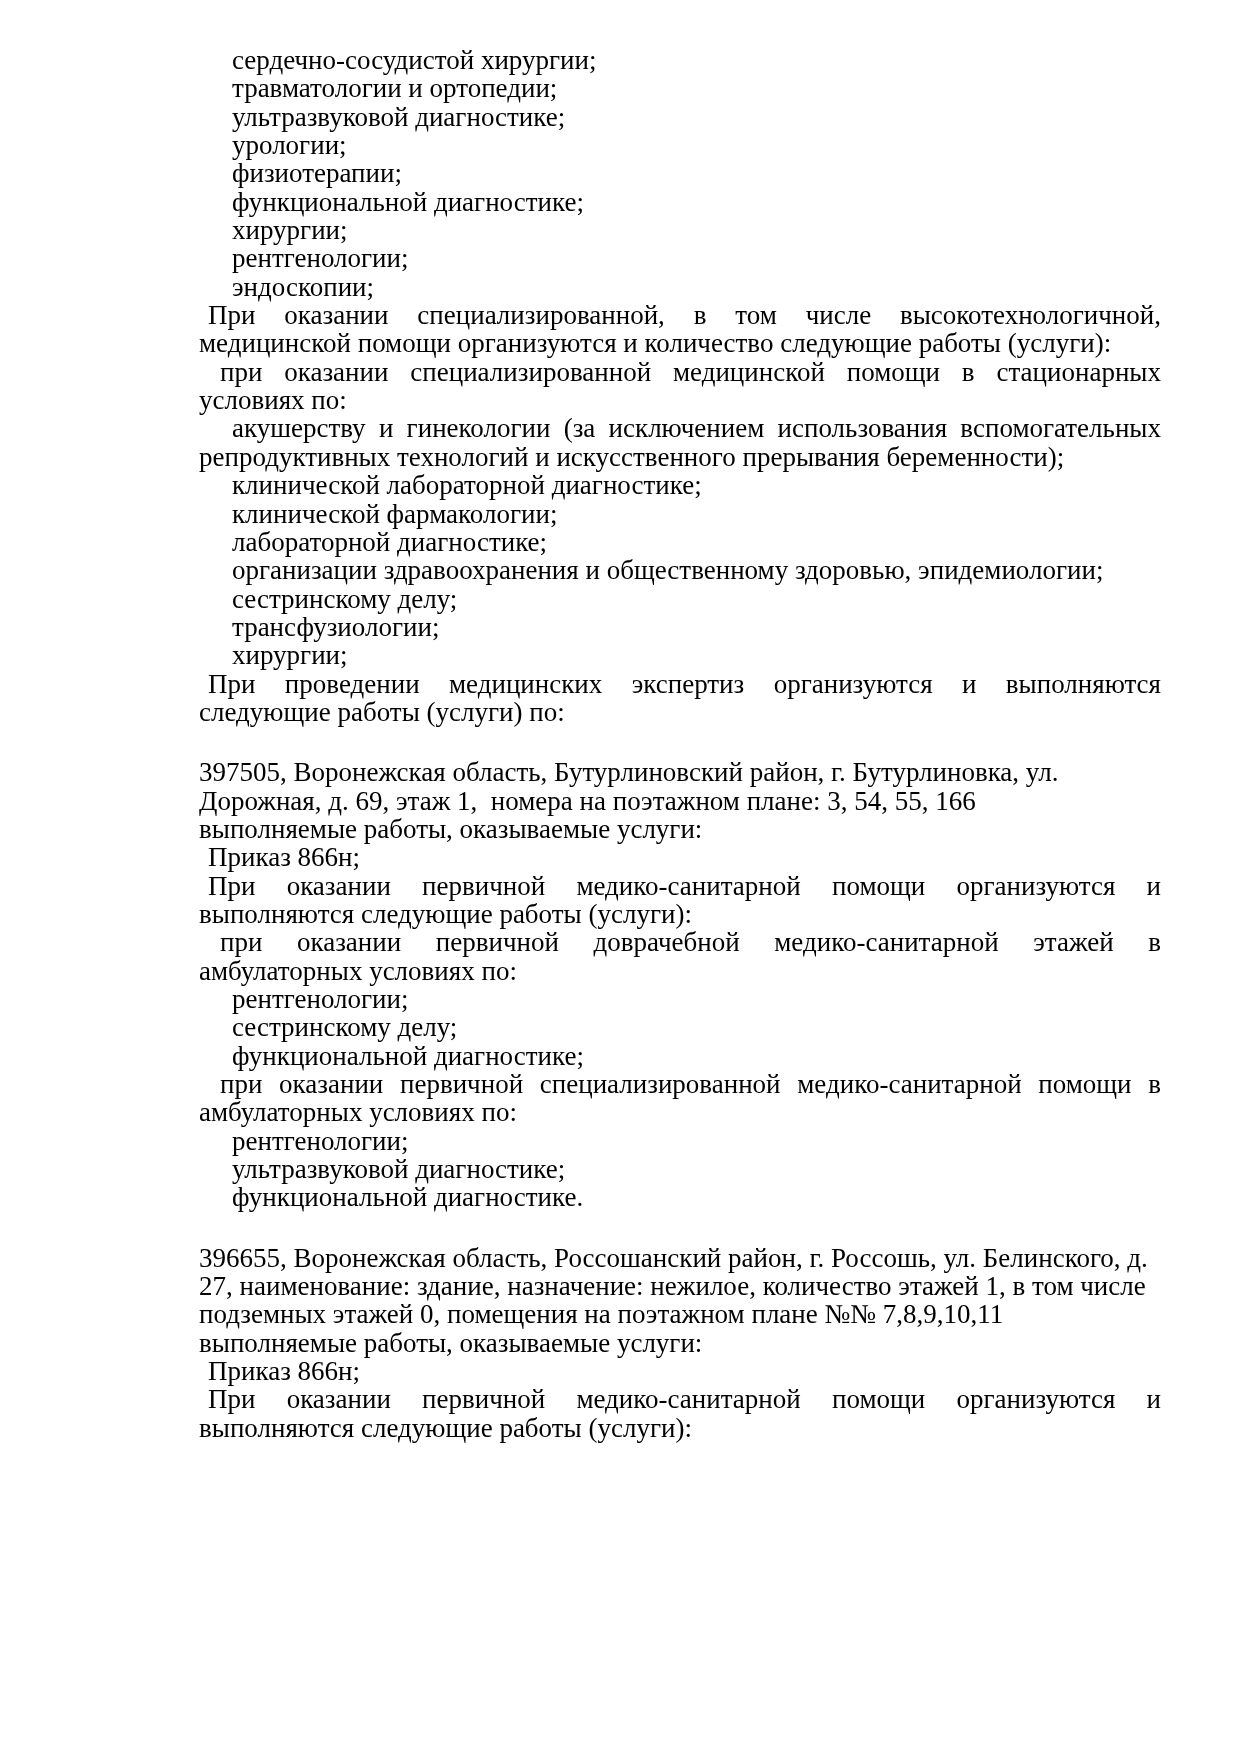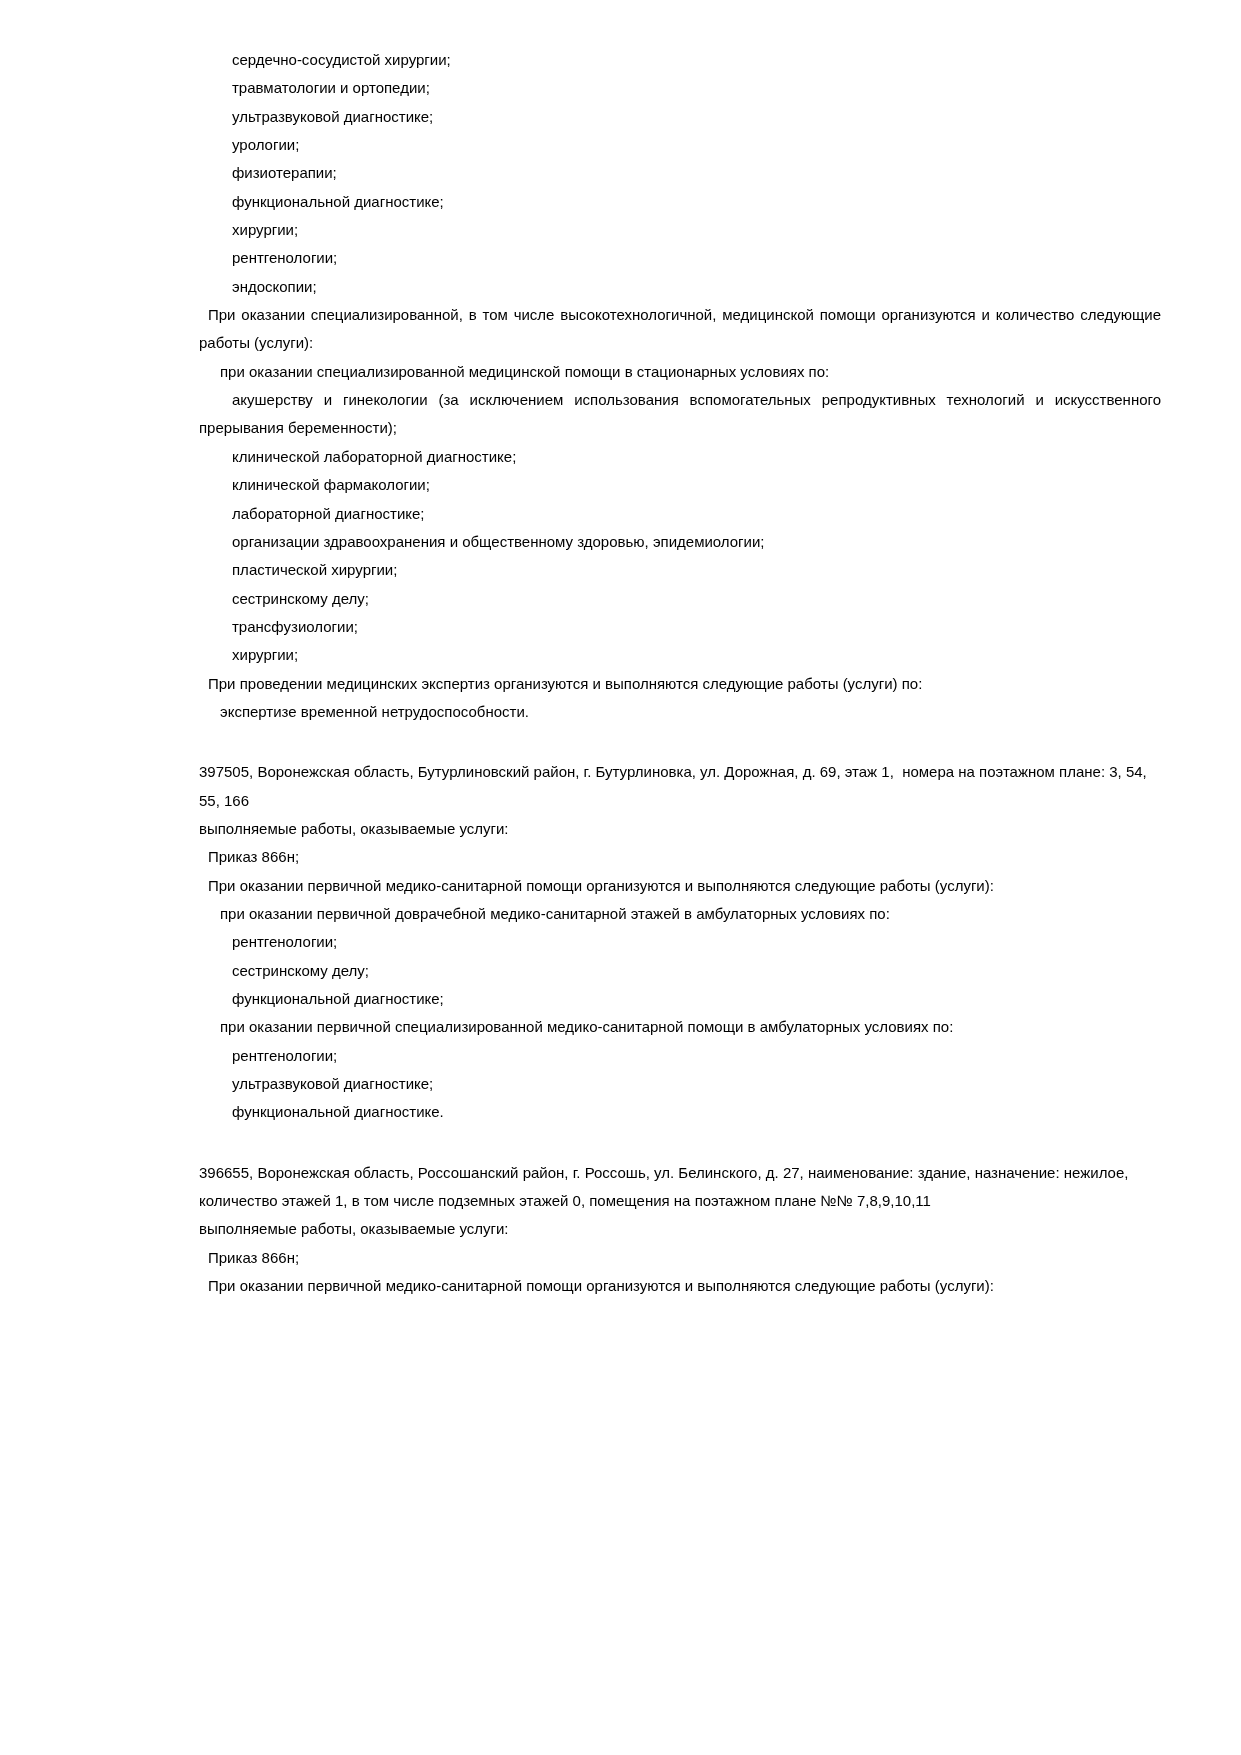--- a/index.html
+++ b/index.html
@@ -3,22 +3,22 @@
 <meta charset="utf-8">
 <style>
   html, body { margin: 0; padding: 0; background: #ffffff; }
   body { width: 1241px; height: 1755px; }
   .page {
     box-sizing: border-box;
     width: 1241px;
     height: 1755px;
     background: #ffffff;
     color: #000000;
-    font-family: Liberation Sans, sans-serif;
-    font-size: 15px;
+    font-family: Liberation Serif, serif;
+    font-size: 27px;
     line-height: 28.35px;
     padding: 46px 80px 0 199px;
     overflow: hidden;
   }
   .doc-section { margin: 0; }
   .doc-section + .doc-section { margin-top: 32px; }
   p.para { margin: 0; padding: 0; text-align: left; }
   p.para.align-justify { text-align: justify; }
   .ind0 { text-indent: 0; }
   .ind1 { text-indent: 9px; }
@@ -39,26 +39,24 @@
       <p class="para ind3">хирургии;</p>
       <p class="para ind3">рентгенологии;</p>
       <p class="para ind3">эндоскопии;</p>
       <p class="para ind1 align-justify">При оказании специализированной, в том числе высокотехнологичной, медицинской помощи организуются и количество следующие работы (услуги):</p>
       <p class="para ind2 align-justify">при оказании специализированной медицинской помощи в стационарных условиях по:</p>
       <p class="para ind3 align-justify">акушерству и гинекологии (за исключением использования вспомогательных репродуктивных технологий и искусственного прерывания беременности);</p>
       <p class="para ind3">клинической лабораторной диагностике;</p>
       <p class="para ind3">клинической фармакологии;</p>
       <p class="para ind3">лабораторной диагностике;</p>
       <p class="para ind3">организации здравоохранения и общественному здоровью, эпидемиологии;</p>
-      <p class="para ind3">пластической хирургии;</p>
       <p class="para ind3">сестринскому делу;</p>
       <p class="para ind3">трансфузиологии;</p>
       <p class="para ind3">хирургии;</p>
       <p class="para ind1 align-justify">При проведении медицинских экспертиз организуются и выполняются следующие работы (услуги) по:</p>
-      <p class="para ind2">экспертизе временной нетрудоспособности.</p>
     </section>
     <section class="doc-section">
       <p class="para ind0">397505, Воронежская область, Бутурлиновский район, г. Бутурлиновка, ул. Дорожная, д. 69, этаж 1,&nbsp; номера на поэтажном плане: 3, 54, 55, 166</p>
       <p class="para ind0">выполняемые работы, оказываемые услуги:</p>
       <p class="para ind1">Приказ 866н;</p>
       <p class="para ind1 align-justify">При оказании первичной медико-санитарной помощи организуются и выполняются следующие работы (услуги):</p>
       <p class="para ind2 align-justify">при оказании первичной доврачебной медико-санитарной этажей в амбулаторных условиях по:</p>
       <p class="para ind3">рентгенологии;</p>
       <p class="para ind3">сестринскому делу;</p>
       <p class="para ind3">функциональной диагностике;</p>

